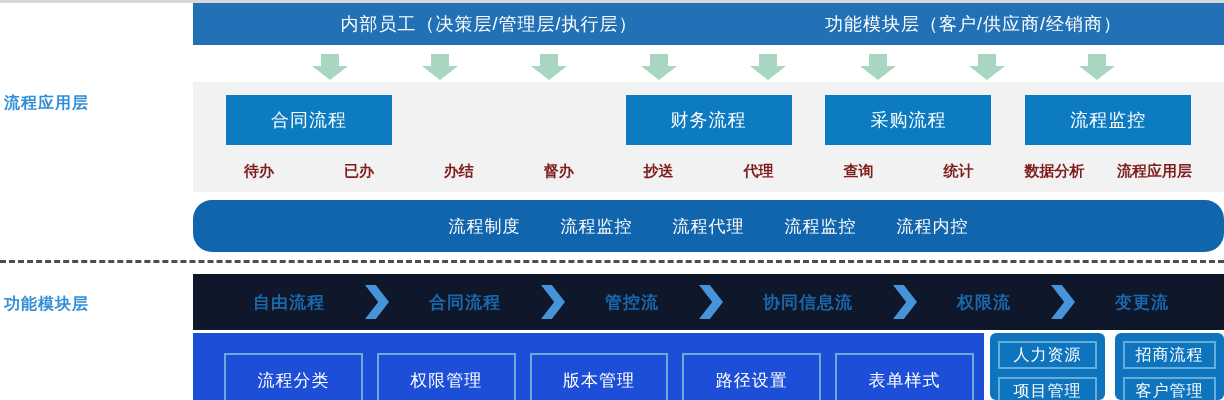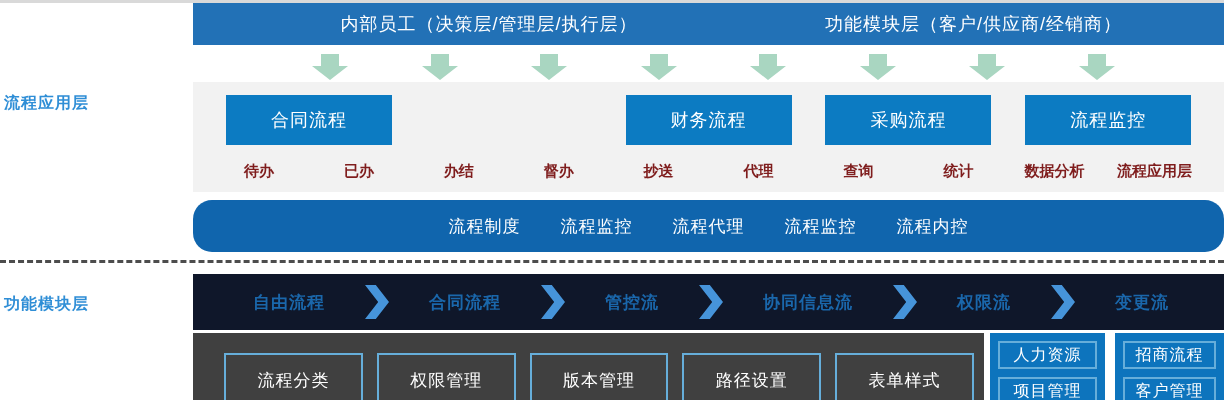--- a/index.html
+++ b/index.html
@@ -56,28 +56,28 @@
     display:flex;align-items:center;box-sizing:border-box;padding:0 55px 0 60px;
   }
   .chain-text{font-size:17px;font-weight:bold;color:#1a67ab;letter-spacing:1px;white-space:nowrap;}
   .chevron{
     width:24px;height:34px;background:#4694da;flex:0 0 auto;
     clip-path:polygon(0% 0%, 45% 0%, 100% 50%, 45% 100%, 0% 100%, 55% 50%);
   }
   .chain-gap{flex:1 1 auto;}
   
   .bottom-panel{
-    position:absolute;left:193px;top:333px;width:791px;height:67px;background:#404040;
+    position:absolute;left:193px;top:333px;width:791px;height:67px;background:#1d4ed8;
     display:flex;gap:14px;box-sizing:border-box;padding:20px 10px 0 31px;
   }
   .mbox{
     width:139px;height:60px;border:2px solid #66aeda;box-sizing:border-box;
     color:#fff;font-size:17px;text-align:center;padding-top:14px;letter-spacing:1px;
   }
-  .side-col{position:absolute;top:333px;height:67px;background:#0d74bd;box-sizing:border-box;padding:8px 8px 15px 8px;}
+  .side-col{position:absolute;top:333px;height:67px;background:#0d74bd;box-sizing:border-box;padding:8px 8px 15px 8px;border-radius:6px;}
   .side-col.col1{left:990px;width:115px;}
   .side-col.col2{left:1115px;width:109px;}
   .sbox{
     height:28px;border:2px solid #66aeda;box-sizing:border-box;margin-bottom:8px;
     color:#fff;font-size:16px;display:flex;align-items:center;justify-content:center;letter-spacing:1px;
   }
 </style>
 </head>
 <body>
 

